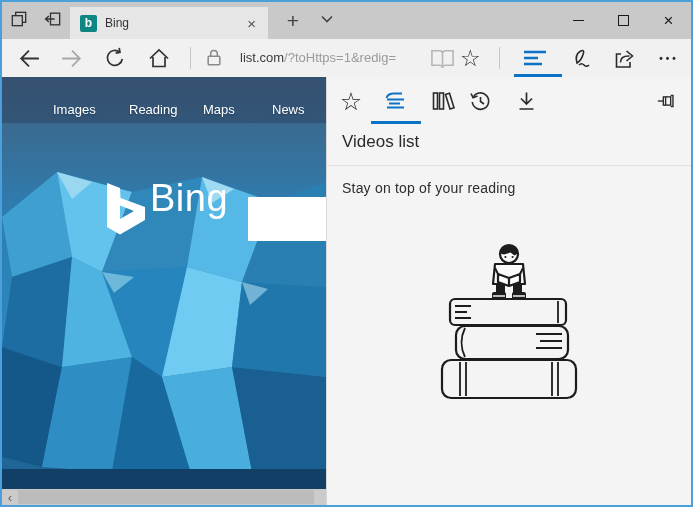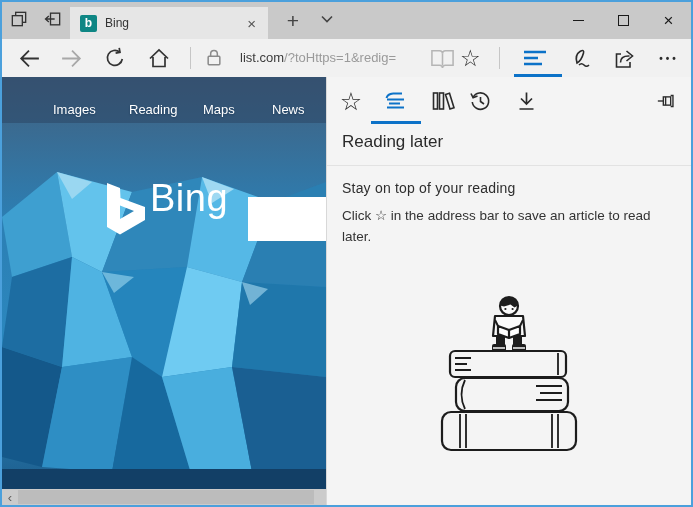--- a/index.html
+++ b/index.html
@@ -259,26 +259,25 @@
         <span class="pane-pin">
           <svg width="22" height="22" viewBox="0 0 24 24" fill="none" stroke="#2b2b2b" stroke-width="1.5">
               <path d="M2,12 h6"></path>
               <rect x="8" y="7.5" width="8" height="9"></rect>
               <path d="M16,6 h2.5 v12 h-2.5"></path>
               <path d="M10.5,7.5 v9"></path>
             </svg>
         </span>
       </div>
 
-      <div class="pane-title">Reading later</div>
+      <div class="pane-title">Videos list</div>
       <div class="pane-divider"></div>
 
       <div class="empty">
         <h2>Stay on top of your reading</h2>
-        <p>Click ☆ in the address bar to save an article to read later.</p>
       </div>
 
       <div class="illus-wrap">
         <svg width="150" height="160" viewBox="0 0 150 160" fill="none" stroke="#1c1c1c" stroke-width="2.2" stroke-linejoin="round">
 
           <rect x="8" y="118" width="134" height="38" rx="9" fill="#f4f4f4"></rect>
           <path d="M26,120 v34 M32,120 v34 M118,120 v34 M124,120 v34" stroke-width="1.8"></path>
 
           <rect x="22" y="84" width="112" height="33" rx="9" fill="#f4f4f4"></rect>
           <path d="M102,92 h26 M106,99 h22 M102,106 h26" stroke-width="1.8"></path>

